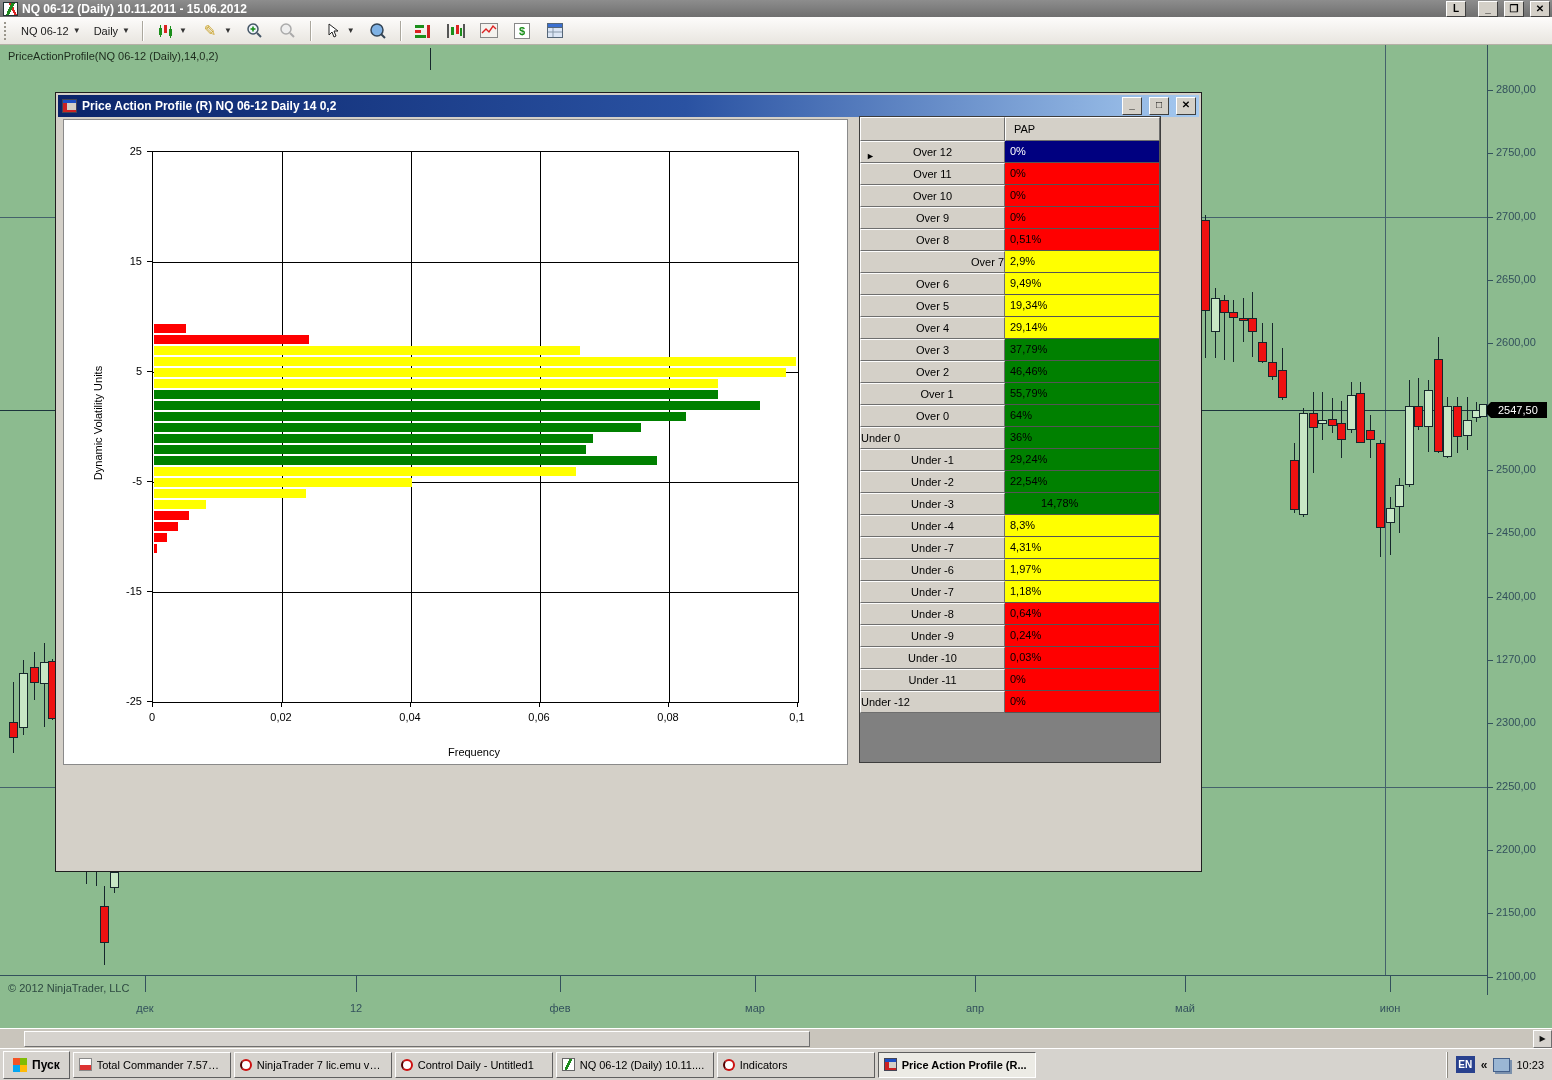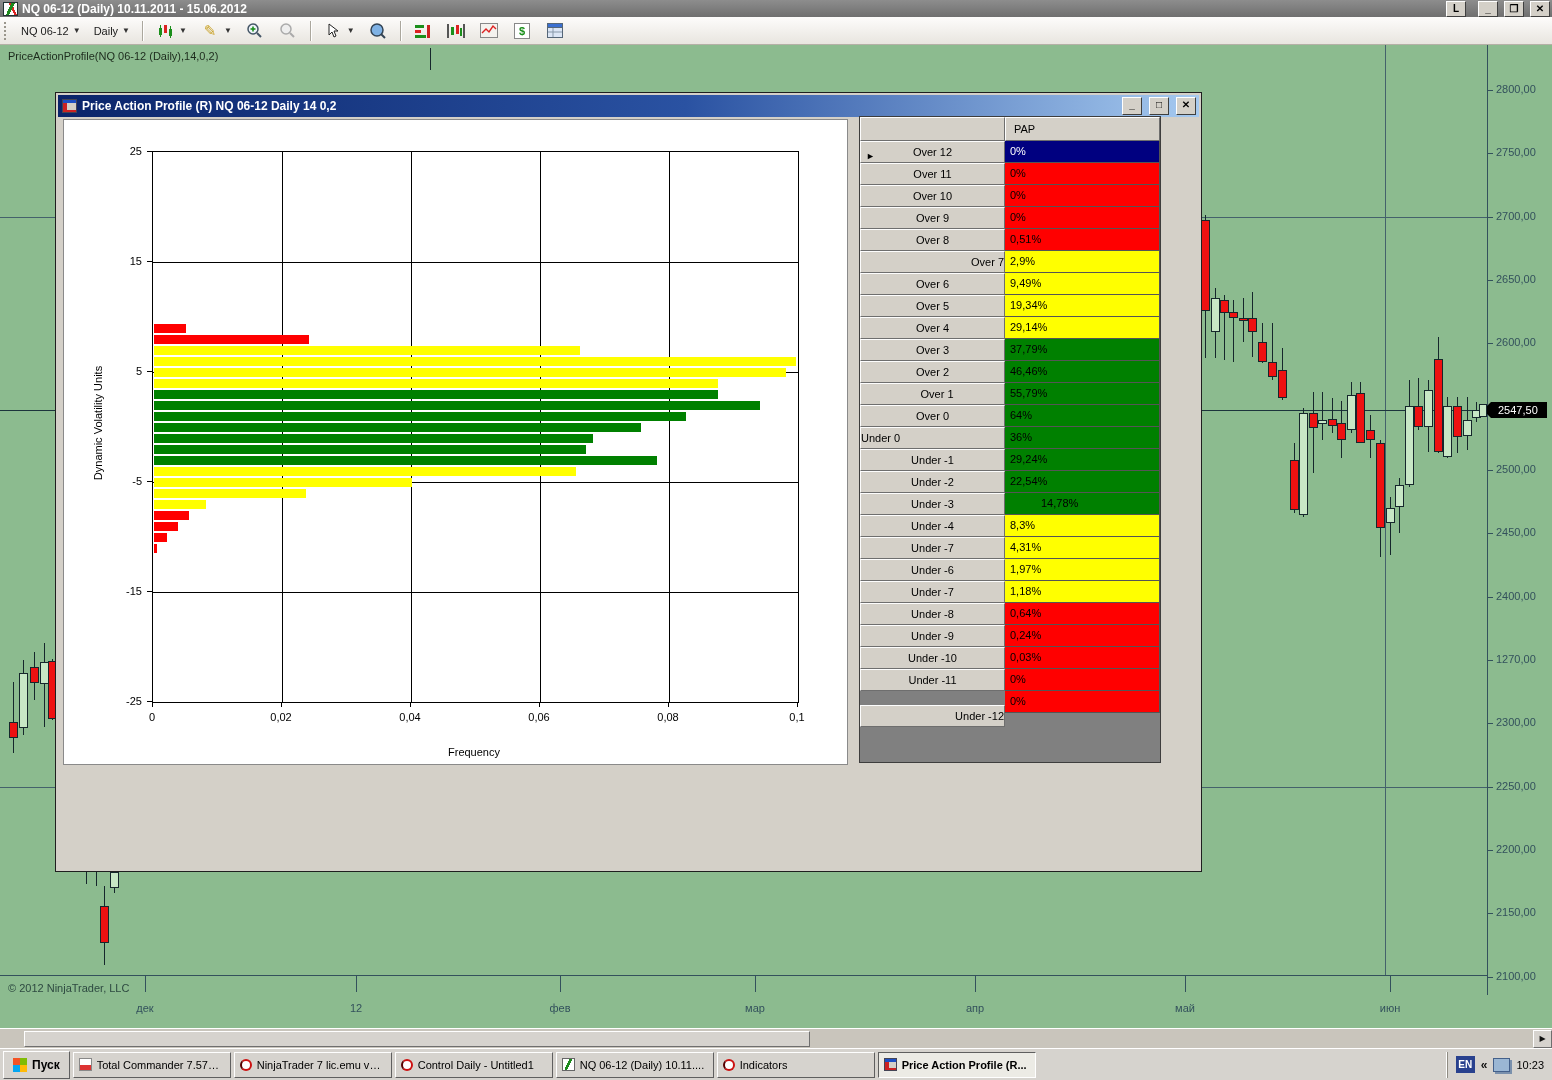--- a/index.html
+++ b/index.html
@@ -470,21 +470,21 @@
         <div class="hcell" style="position: absolute; left: 0px; top: 464px; width: 145px; height: 22px; text-align: center; line-height: 20px;">Under -7</div>
         <div class=" vcell" style="position: absolute; left: 145px; top: 464px; width: 155px; height: 22px; background: rgb(255, 255, 0); color: rgb(0, 0, 0);">1,18%</div>
         <div class="hcell" style="position: absolute; left: 0px; top: 486px; width: 145px; height: 22px; text-align: center; line-height: 20px;">Under -8</div>
         <div class=" vcell" style="position: absolute; left: 145px; top: 486px; width: 155px; height: 22px; background: rgb(255, 0, 0); color: rgb(0, 0, 0);">0,64%</div>
         <div class="hcell" style="position: absolute; left: 0px; top: 508px; width: 145px; height: 22px; text-align: center; line-height: 20px;">Under -9</div>
         <div class=" vcell" style="position: absolute; left: 145px; top: 508px; width: 155px; height: 22px; background: rgb(255, 0, 0); color: rgb(0, 0, 0);">0,24%</div>
         <div class="hcell" style="position: absolute; left: 0px; top: 530px; width: 145px; height: 22px; text-align: center; line-height: 20px;">Under -10</div>
         <div class=" vcell" style="position: absolute; left: 145px; top: 530px; width: 155px; height: 22px; background: rgb(255, 0, 0); color: rgb(0, 0, 0);">0,03%</div>
         <div class="hcell" style="position: absolute; left: 0px; top: 552px; width: 145px; height: 22px; text-align: center; line-height: 20px;">Under -11</div>
         <div class=" vcell" style="position: absolute; left: 145px; top: 552px; width: 155px; height: 22px; background: rgb(255, 0, 0); color: rgb(0, 0, 0);">0%</div>
-        <div class="hcell" style="position: absolute; left: 0px; top: 588px; width: 145px; height: 22px; text-align: right; line-height: 20px;">Under -12</div>
+        <div class="hcell" style="position: absolute; left: 0px; top: 574px; width: 145px; height: 22px; text-align: left; line-height: 20px;">Under -12</div>
         <div class=" vcell" style="position: absolute; left: 145px; top: 574px; width: 155px; height: 22px; background: rgb(255, 0, 0); color: rgb(0, 0, 0);">0%</div>
       </div>
   </div>
 
 
   <div id="taskbar" class="abs">
     <div id="start-btn">
       <span class="flag-icon"></span>
       <span>Пуск</span>
     </div>

